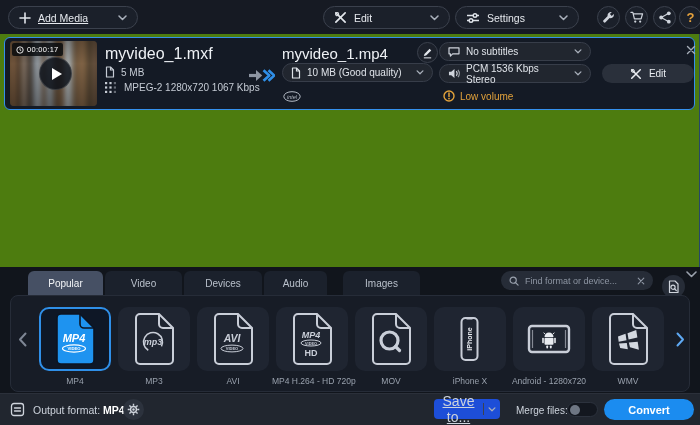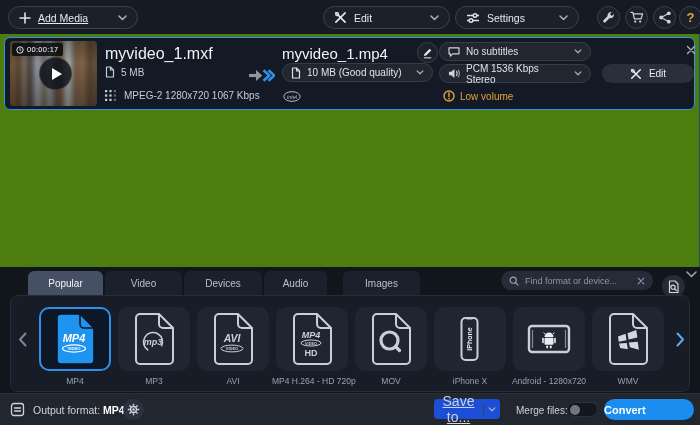--- a/index.html
+++ b/index.html
@@ -117,21 +117,21 @@
   .saveto .lbl { flex:1; text-align:center; }
   .saveto .div { width:1px; height:12px; background:#3c424e; }
   .saveto .chev { width:16px; display:flex; justify-content:center; }
   .merge-label { position:absolute; left:516px; top:11px; font-size:10px; color:#cdd3dc; }
   .toggle { position:absolute; left:567px; top:8px; width:31px; height:15px;
     background:#13171f; border:1px solid #2c323d; border-radius:8px; cursor:pointer; }
   .toggle .knob { position:absolute; left:2px; top:2px; width:10px; height:10px;
     border-radius:50%; background:#6e7683; }
   .convert-btn { position:absolute; left:604px; top:5px; width:90px; height:21px;
     background:#1b8cf0; border-radius:11px; display:flex; align-items:center;
-    font-size:11px; font-weight:bold; color:#fff; cursor:pointer; }
+    justify-content:center; font-size:11px; font-weight:bold; color:#fff; cursor:pointer; }
 </style>
 </head>
 <body>
 
 <div class="app">
 
   <div class="toolbar">
     <div class="pill" style="left:8px; width:130px;text-decoration:underline;">
       <span>
         <svg width="12" height="12" viewBox="0 0 12 12">
@@ -234,21 +234,21 @@
       <div class="src-name">myvideo_1.mxf</div>
       <div class="meta-line" style="left:100px; top:28px;">
         <span>
           <svg width="10" height="12" viewBox="0 0 10 12">
               <path d="M1.5 1h4l3 3v7h-7z" fill="none" stroke="#c5cbd4" stroke-width="1.2" stroke-linejoin="round"></path>
               <path d="M5.5 1v3h3" fill="none" stroke="#c5cbd4" stroke-width="1.2"></path>
             </svg>
         </span>
         <span>5 MB</span>
       </div>
-      <div class="meta-line" style="left:100px; top:52px;gap:8px;">
+      <div class="meta-line" style="left:100px; top:44px;gap:8px;">
         <span>
           <svg width="11" height="11" viewBox="0 0 11 11">
               <g fill="#c5cbd4">
                 <rect x="0" y="0" width="2.2" height="2.2"></rect>
                 <rect x="0" y="4.4" width="2.2" height="2.2"></rect>
                 <rect x="0" y="8.8" width="2.2" height="2.2"></rect>
                 <rect x="4.4" y="0" width="2.2" height="2.2"></rect>
                 <rect x="4.4" y="4.4" width="2.2" height="2.2"></rect>
                 <rect x="4.4" y="8.8" width="2.2" height="2.2"></rect>
                 <rect x="8.8" y="0" width="2.2" height="2.2" opacity=".45"></rect>

